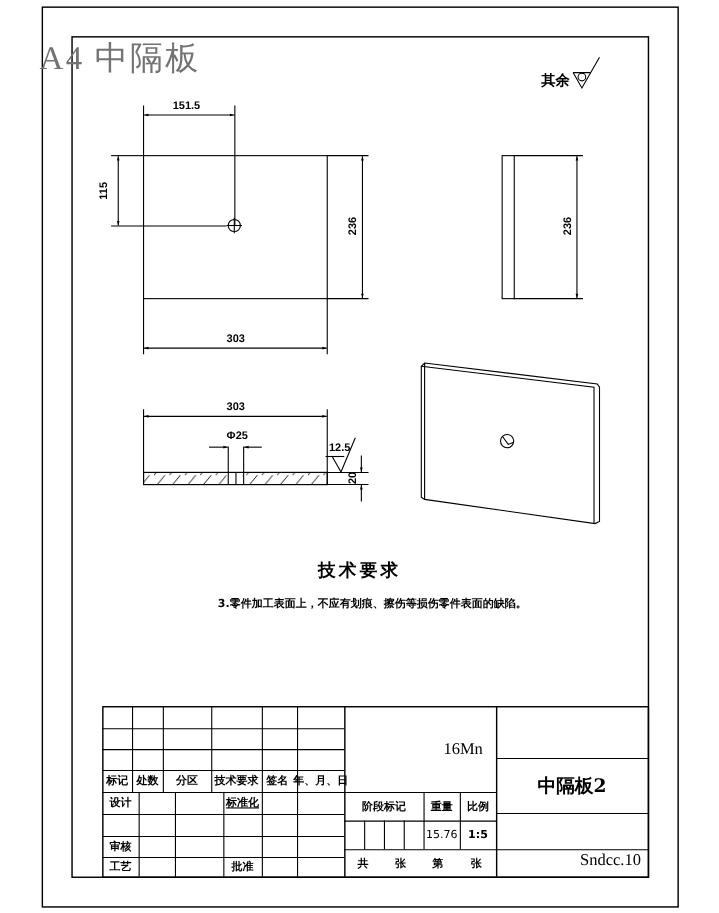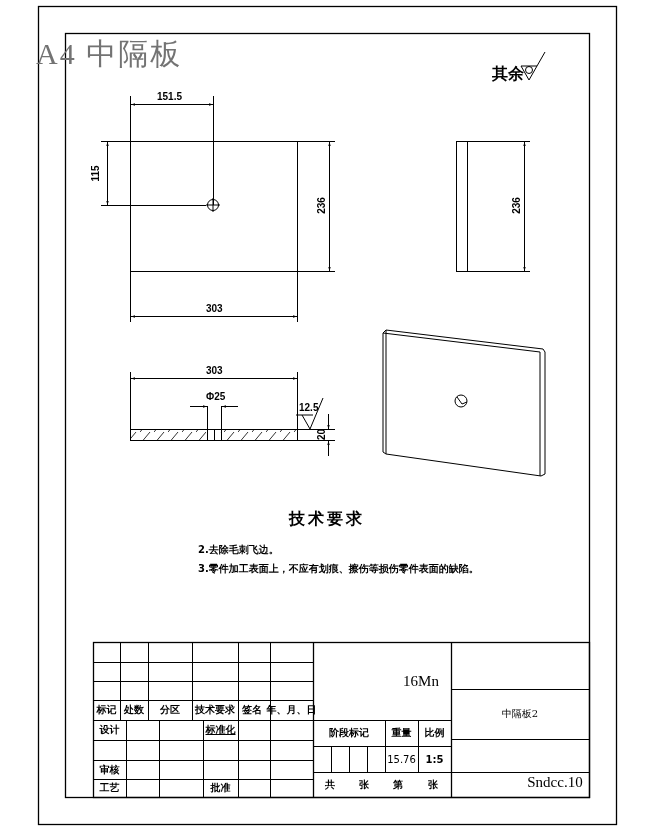--- a/index.html
+++ b/index.html
@@ -2,27 +2,27 @@
 <html><head>
 <meta charset="utf-8">
 <style>
   html, body { margin:0; padding:0; background:#ffffff; }
   body { width:654px; height:830px; position:relative; overflow:hidden;
          font-family:"DejaVu Sans", sans-serif; color:#000; }
   .abs { position:absolute; }
   svg.drawing { position:absolute; left:0; top:0; }
   .title-red { position:absolute; left:36px; top:36px; color:#737373;
                font-family:"Liberation Serif", serif; font-size:30px; letter-spacing:2px; line-height:36px; white-space:pre; }
-  .rough { position:absolute; left:492px; top:64px; font-size:16px; font-weight:bold; }
+  .rough { position:absolute; left:492px; top:64px; font-size:13px; font-weight:bold; }
   .tr-title { position:absolute; left:0; width:654px; top:509px; text-align:center; font-size:16px; font-weight:bold; letter-spacing:3px; }
   .tr-list { position:absolute; left:198px; top:540px; font-size:10px; font-weight:bold; line-height:19px; margin:0; padding:0; list-style:none; }
   .cell { position:absolute; display:flex; align-items:center; justify-content:center;
           font-size:10px; font-weight:bold; white-space:nowrap; }
   .material { font-family:"Liberation Serif", serif; font-size:15px; font-weight:normal; }
-  .part-name { font-size:10px; font-weight:normal; font-family:"DejaVu Serif", serif; }
+  .part-name { font-size:17px; font-weight:bold; font-family:"DejaVu Serif", serif; }
   .part-code { font-size:15px; font-family:"Liberation Serif", serif; font-weight:normal; }
   .dim { font-family:"Liberation Sans Narrow","Liberation Sans", sans-serif; font-size:10px; font-weight:bold; }
 </style>
 </head>
 <body>
 
 <svg class="drawing" width="654" height="830" viewBox="0 0 654 830">
   <defs>
     <marker id="arr" viewBox="0 0 10 10" refX="10" refY="5" markerWidth="6" markerHeight="4" orient="auto-start-reverse">
       <path d="M0,2 L10,5 L0,8 z" fill="#000"></path>
@@ -150,21 +150,20 @@
 
 <div class="abs dim" style="left:508px;top:200px;transform:rotate(-90deg);">236</div>
 
 <div class="abs dim" style="left:206px;top:365px;">303</div>
 <div class="abs dim" style="left:206px;top:391px;">Φ25</div>
 <div class="abs dim" style="left:299px;top:402px;">12.5</div>
 <div class="abs dim" style="left:316px;top:429px;transform:rotate(-90deg);">20</div>
 
 <div class="tr-title">技术要求</div>
 <ul class="tr-list">
-  <li>2.去除毛刺飞边。</li>
   <li>3.零件加工表面上，不应有划痕、擦伤等损伤零件表面的缺陷。</li>
 </ul>
 
 <div class="cell" style="left:93px;top:700px;width:27px;height:20px;">标记</div>
 <div class="cell" style="left:120px;top:700px;width:28px;height:20px;">处数</div>
 <div class="cell" style="left:148px;top:700px;width:44px;height:20px;">分区</div>
 <div class="cell" style="left:192px;top:700px;width:46px;height:20px;">技术要求</div>
 <div class="cell" style="left:238px;top:700px;width:28px;height:20px;">签名</div>
 <div class="cell" style="left:270px;top:700px;width:43px;height:20px;">年、月、日</div>
 

